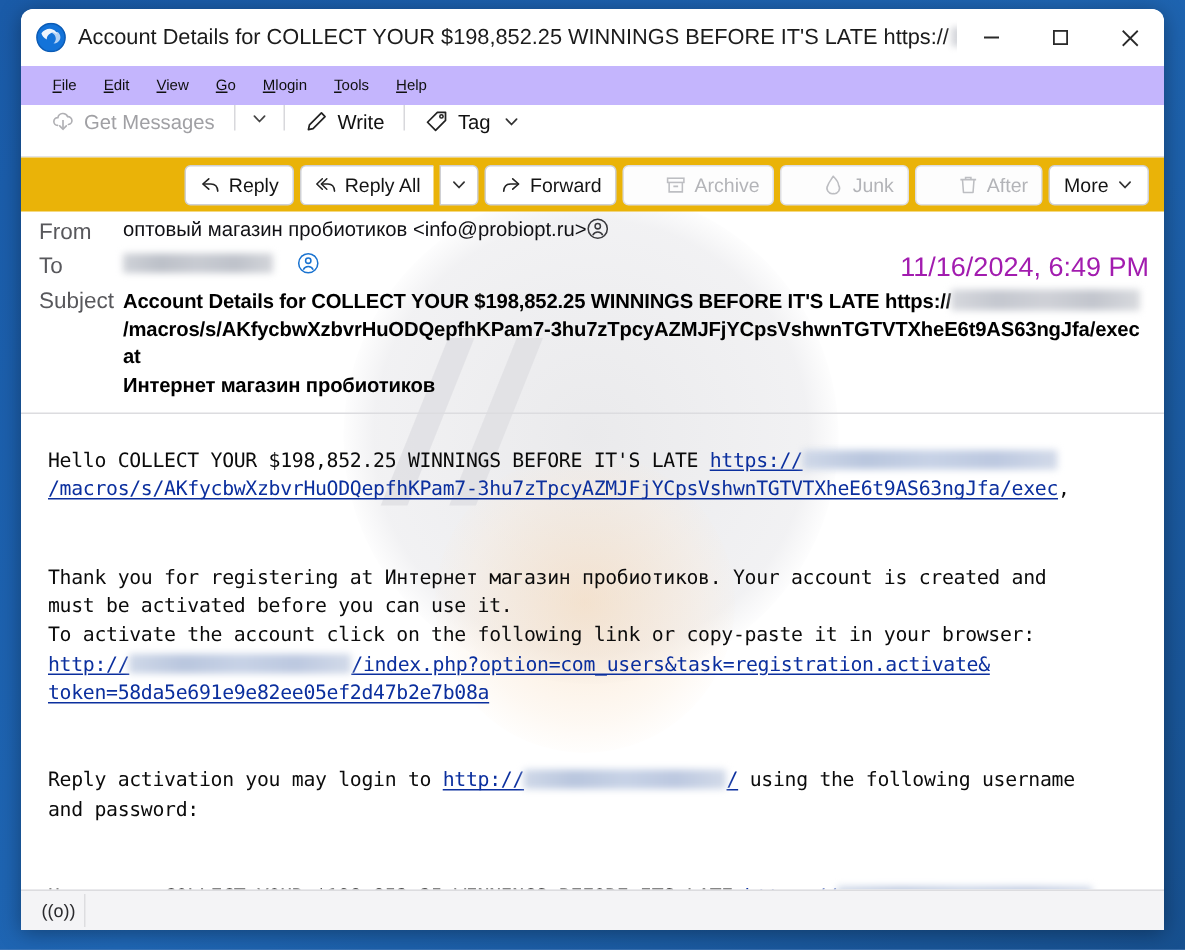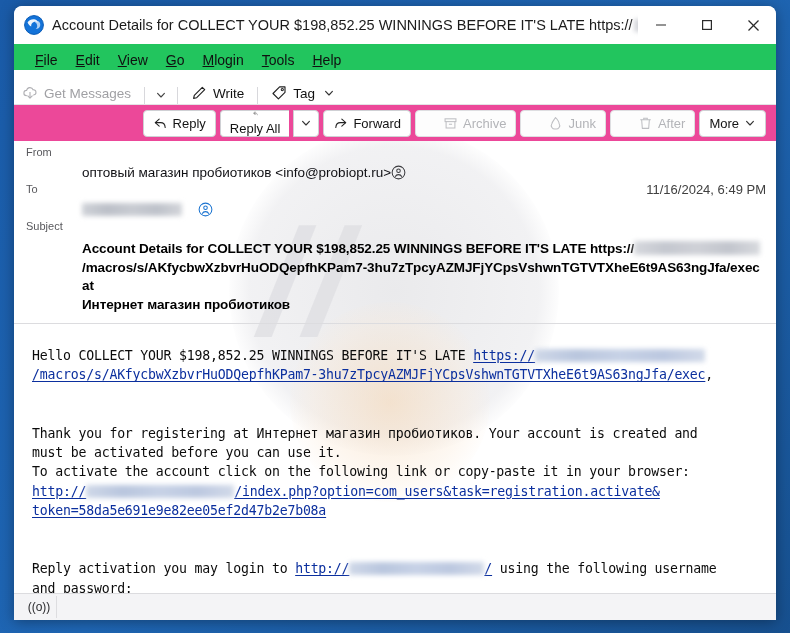--- a/index.html
+++ b/index.html
@@ -124,43 +124,44 @@
     justify-content: center;
   }
   .wc svg { display: block; }
 
   
   .menubar {
     position: relative;
     z-index: 3;
     height: 26px;
     min-height: 26px;
-    background: #22c55e;
-    display: flex;
-    align-items: flex-end;
+    background: #c4b5fd;
+    display: flex;
+    align-items: center;
     padding-left: 12px;
-    font-size: 14px;
+    font-size: 10px;
     color: #101010;
   }
   .menuitem {
     padding: 2px 9px 2px 9px;
     white-space: nowrap;
     border-radius: 3px;
   }
   .menuitem u { text-decoration: underline; text-underline-offset: 1px; }
 
   
   .maintoolbar {
     position: relative;
     z-index: 3;
     height: 34px;
     min-height: 34px;
     background: #ffffff;
     display: flex;
-    align-items: flex-end;
+    align-items: flex-start;
+    padding-left: 12px;
     border-bottom: 1px solid #e3e3e5;
     font-size: 13.5px;
   }
   .tbtn {
     display: flex;
     align-items: center;
     gap: 6px;
     padding: 3px 8px;
     border-radius: 4px;
     color: #111;
@@ -178,86 +179,85 @@
     display: flex;
     align-items: center;
   }
 
   
   .msgtoolbar {
     position: relative;
     z-index: 3;
     height: 36px;
     min-height: 36px;
-    background: #ec4899;
+    background: #eab308;
     display: flex;
     align-items: center;
     justify-content: flex-end;
     padding-right: 10px;
     gap: 4px;
   }
   .mbtn {
     display: flex;
     align-items: center;
     gap: 5px;
     height: 25px;
     padding: 0 9px;
     border: 1px solid #cfd0d4;
     border-radius: 4px;
     background: #ffffff;
     font-size: 13px;
     color: #141414;
     white-space: nowrap;
   }
   .mbtn.disabled { color: #b3b4b8; border-color: #dedee1; background:#fdfdfd;padding-left:27px; }
-  .mbtn.grouped-left  { border-top-right-radius:0; border-bottom-right-radius:0; border-right:0;flex-direction:column; }
+  .mbtn.grouped-left  { border-top-right-radius:0; border-bottom-right-radius:0; border-right:0; }
   .mbtn.grouped-right { border-top-left-radius:0; border-bottom-left-radius:0; padding: 0 6px;}
 
   
   .headers {
     position: relative;
     z-index: 3;
     background: transparent;
     padding: 3px 10px 8px 12px;
     border-bottom: 1px solid #dcdcdf;
     font-size: 13.5px;
   }
   .hrow {
     display: flex;
     align-items: flex-start;
     min-height: 21px;
     padding: 1px 0;
   }
   .hlabel {
     flex: 0 0 56px;
     color: #58585c;
-    font-size: 11px;
+    font-size: 15px;
     padding-top: 1px;
   }
   .hvalue {
     flex: 1 1 auto;
     color: #101014;
     display: flex;
     align-items: center;
     gap: 0;
     flex-wrap: wrap;
-    margin-top: 20px;
   }
   .hvalue.subject {
     font-weight: bold;
     color: #000;
     display: block;
     line-height: 18.5px;
     padding-top: 1px;
     letter-spacing: -0.1px;
   }
   .hdate {
     flex: 0 0 auto;
-    color: #404040;
-    font-size: 13px;
+    color: #a21caf;
+    font-size: 18px;
     padding-left: 10px;
     white-space: nowrap;
     text-align: center;
   }
   .to-redact {
     display: inline-block;
     width: 100px;
     height: 13px;
     background: linear-gradient(90deg,#cfd2d8,#bcc0c8,#c8cbd2,#bec2ca,#d3d5da);
     filter: blur(2.4px);

